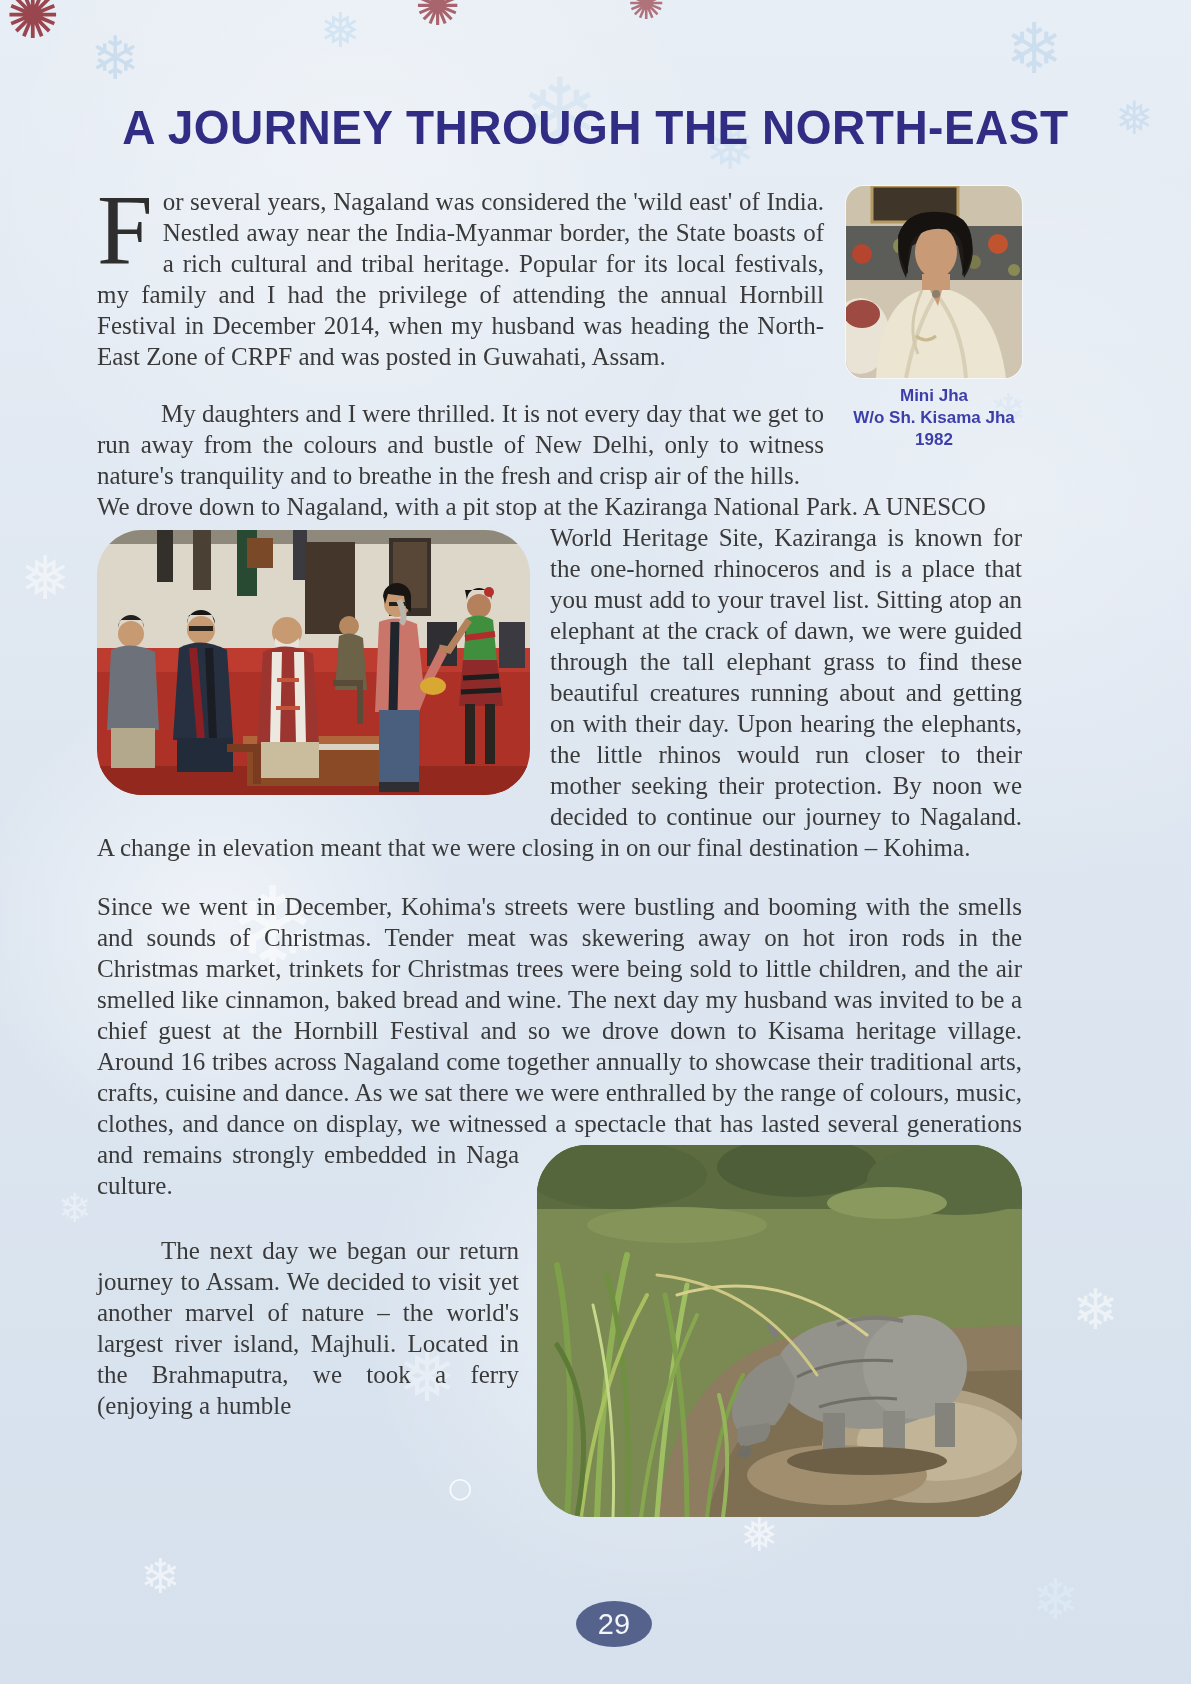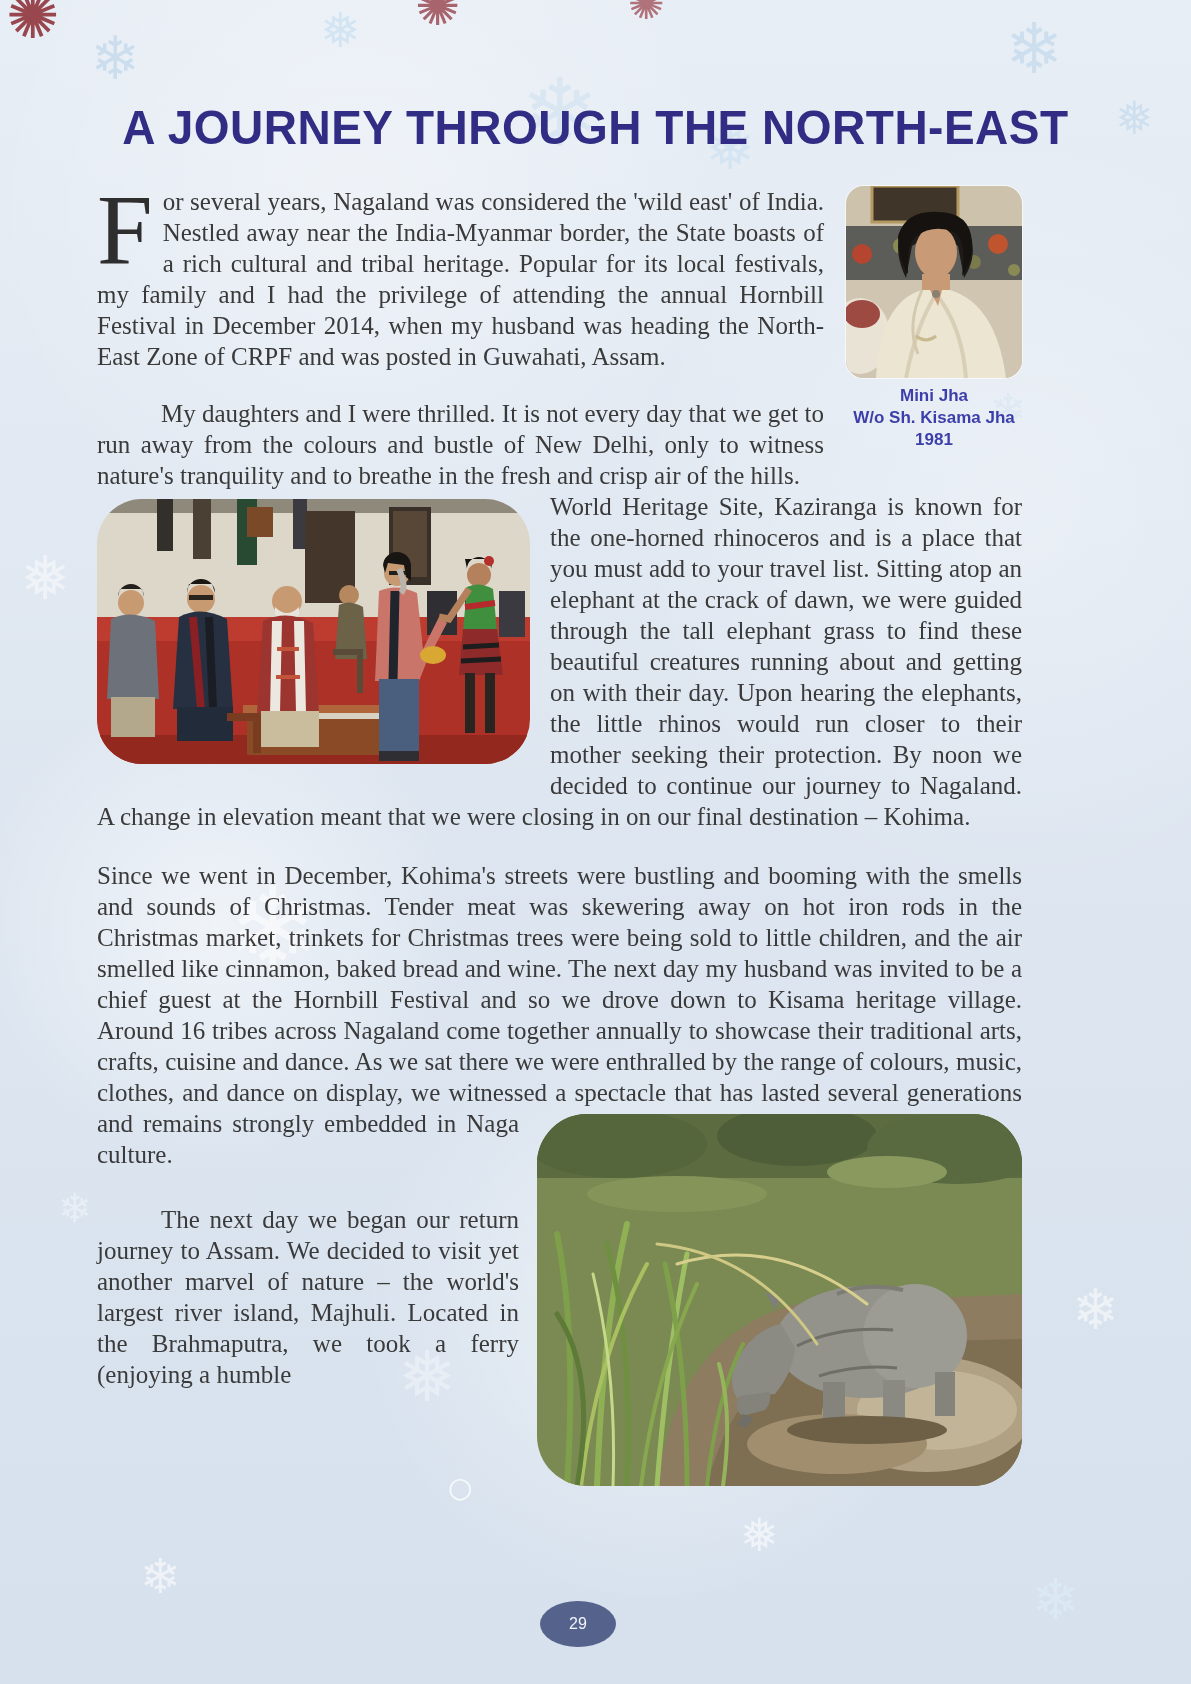--- a/index.html
+++ b/index.html
@@ -35,24 +35,24 @@
   
   .fig-event{float:left;width:433px;height:265px;margin:8px 20px 10px 0;
     border-radius:45px;overflow:hidden;display:block;
     shape-outside:inset(0 round 45px);shape-margin:18px;}
   .fig-event svg{display:block;width:433px;height:265px;}
   
   .fig-rhino{float:right;width:485px;height:372px;margin:6px 0 8px 18px;
     border-radius:50px;overflow:hidden;display:block;
     shape-outside:inset(0 round 50px);shape-margin:16px;}
   .fig-rhino svg{display:block;width:485px;height:372px;}
-  .page-badge{position:absolute;left:540px;top:1601px;width:76px;height:46px;
+  .page-badge{position:absolute;left:576px;top:1601px;width:76px;height:46px;
     background:#55628c;border-radius:50%;display:flex;align-items:center;
     justify-content:center;font-family:"Liberation Sans",sans-serif;
-    font-size:16px;color:#f2f5fa;}
+    font-size:29px;color:#f2f5fa;}
 </style>
 </head>
 <body>
 
 <div class="page">
 
   <span class="deco" style="left:6px;top:-16px;font-size:64px;color:#8c2a33;opacity:.85;">✺</span>
   <span class="deco" style="left:415px;top:-20px;font-size:54px;color:#8c2a33;opacity:.7;">✺</span>
   <span class="deco" style="left:628px;top:-18px;font-size:44px;color:#93303a;opacity:.65;">✺</span>
   <span class="deco" style="left:90px;top:28px;font-size:60px;color:#c9ddee;opacity:.9;">❄</span>
@@ -96,28 +96,29 @@
         <path d="M30 192 Q34 116 76 104 L104 104 Q150 118 160 192 Z" fill="#ece5d2"></path>
         <path d="M60 192 Q70 140 90 108 Q116 140 120 192" fill="none" stroke="#d8cfb6" stroke-width="4"></path>
         <path d="M76 104 Q60 140 72 168" fill="none" stroke="#d2c9ae" stroke-width="3"></path>
         <path d="M84 104 L96 104 L92 120 Z" fill="#c89a76"></path>
         <circle cx="90" cy="108" r="4" fill="#8a8070"></circle>
         <path d="M70 150 q10 8 20 0" stroke="#c9b98f" stroke-width="3" fill="none"></path>
       </svg>
       <div class="fig-caption">
         <div>Mini Jha</div>
         <div>W/o Sh. Kisama Jha</div>
-        <div>1981</div>
+        <div>1982</div>
       </div>
     </div>
 
     <p class="p1"><span class="dropcap">F</span><span>or several years, Nagaland was considered the 'wild east' of India. Nestled away near the India-Myanmar border, the State boasts of a rich cultural and tribal heritage. Popular for its local festivals, my family and I had the privilege of attending the annual Hornbill Festival in December 2014, when my husband was heading the North-East Zone of CRPF and was posted in Guwahati, Assam.</span></p>
 
     <p class="indent">My daughters and I were thrilled. It is not every day that we get to run away from the colours and bustle of New Delhi, only to witness nature's tranquility and to breathe in the fresh and crisp air of the hills.</p>
 
+    <p>We drove down to Nagaland, with a pit stop at the Kaziranga National Park. A UNESCO</p>
 
     <p>
       <span class="fig-event">
         <svg viewBox="0 0 433 265" preserveAspectRatio="none">
           <rect width="433" height="265" fill="#ddd7ca"></rect>
           <rect x="0" y="0" width="433" height="14" fill="#8f897c"></rect>
           <rect x="60" y="0" width="16" height="52" fill="#33302c"></rect>
           <rect x="96" y="0" width="18" height="60" fill="#4a4034"></rect>
           <rect x="140" y="0" width="20" height="66" fill="#284a32"></rect>
           <rect x="150" y="8" width="26" height="30" fill="#7a4a28"></rect>

